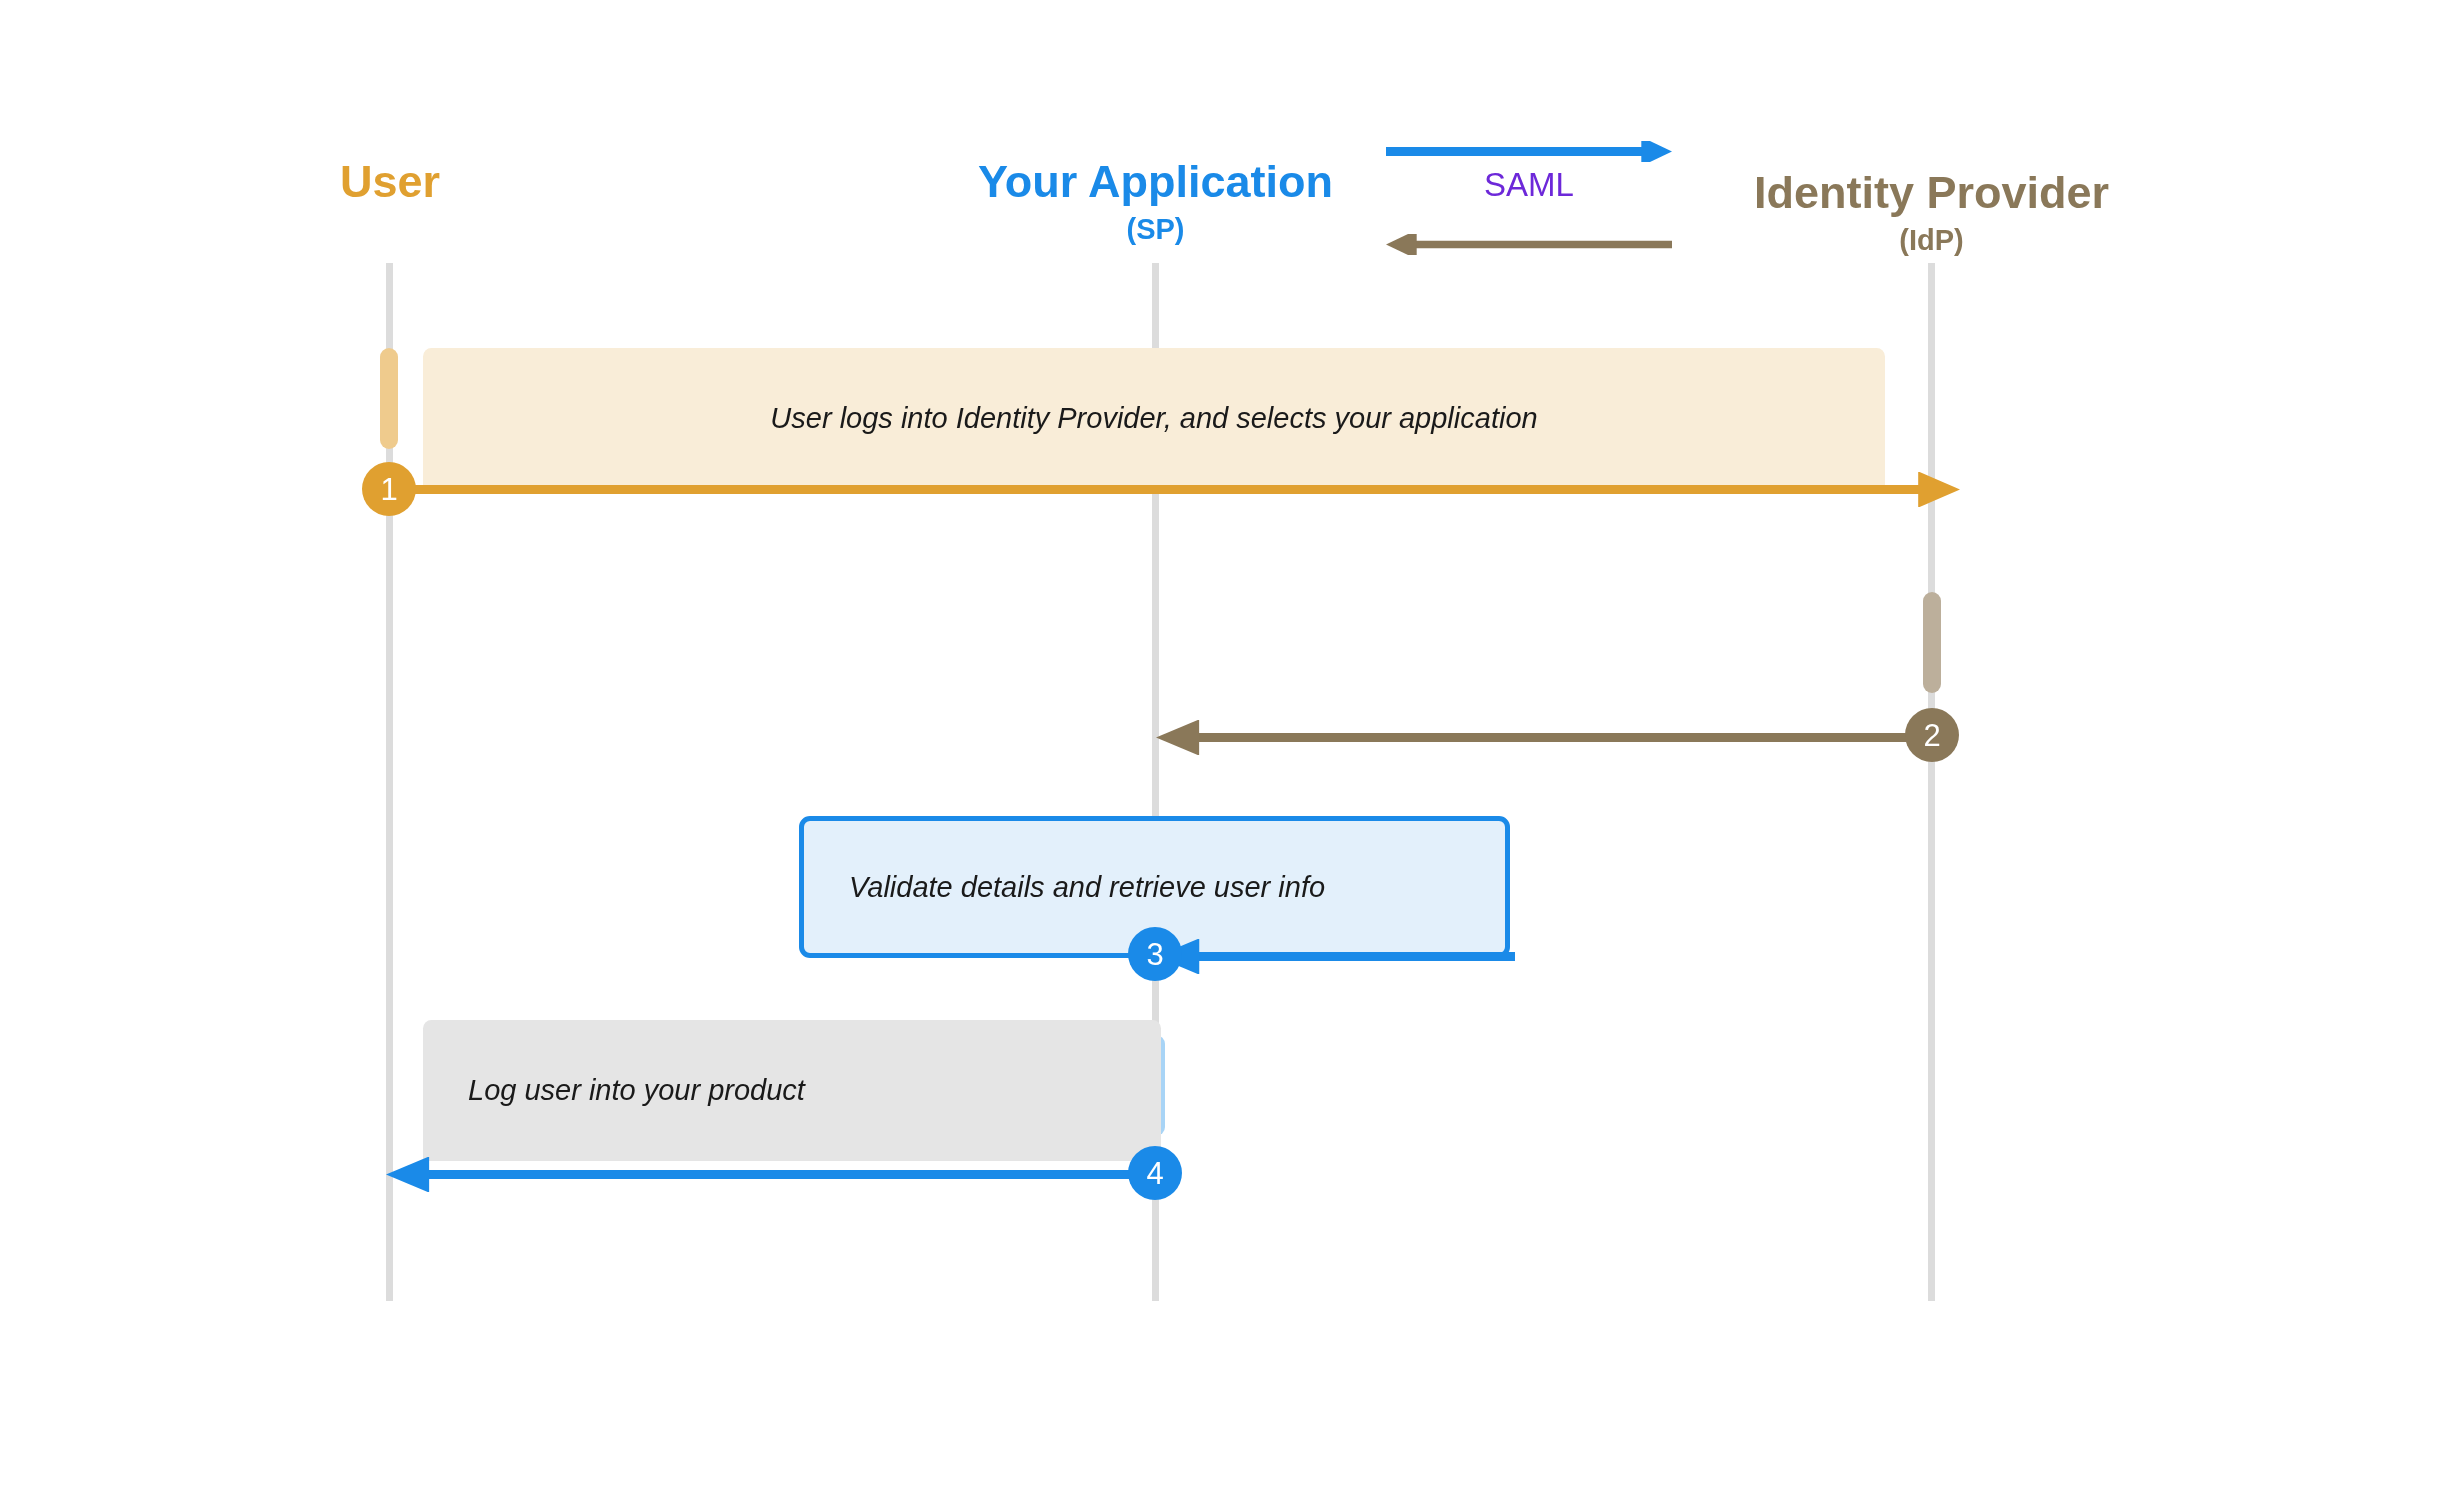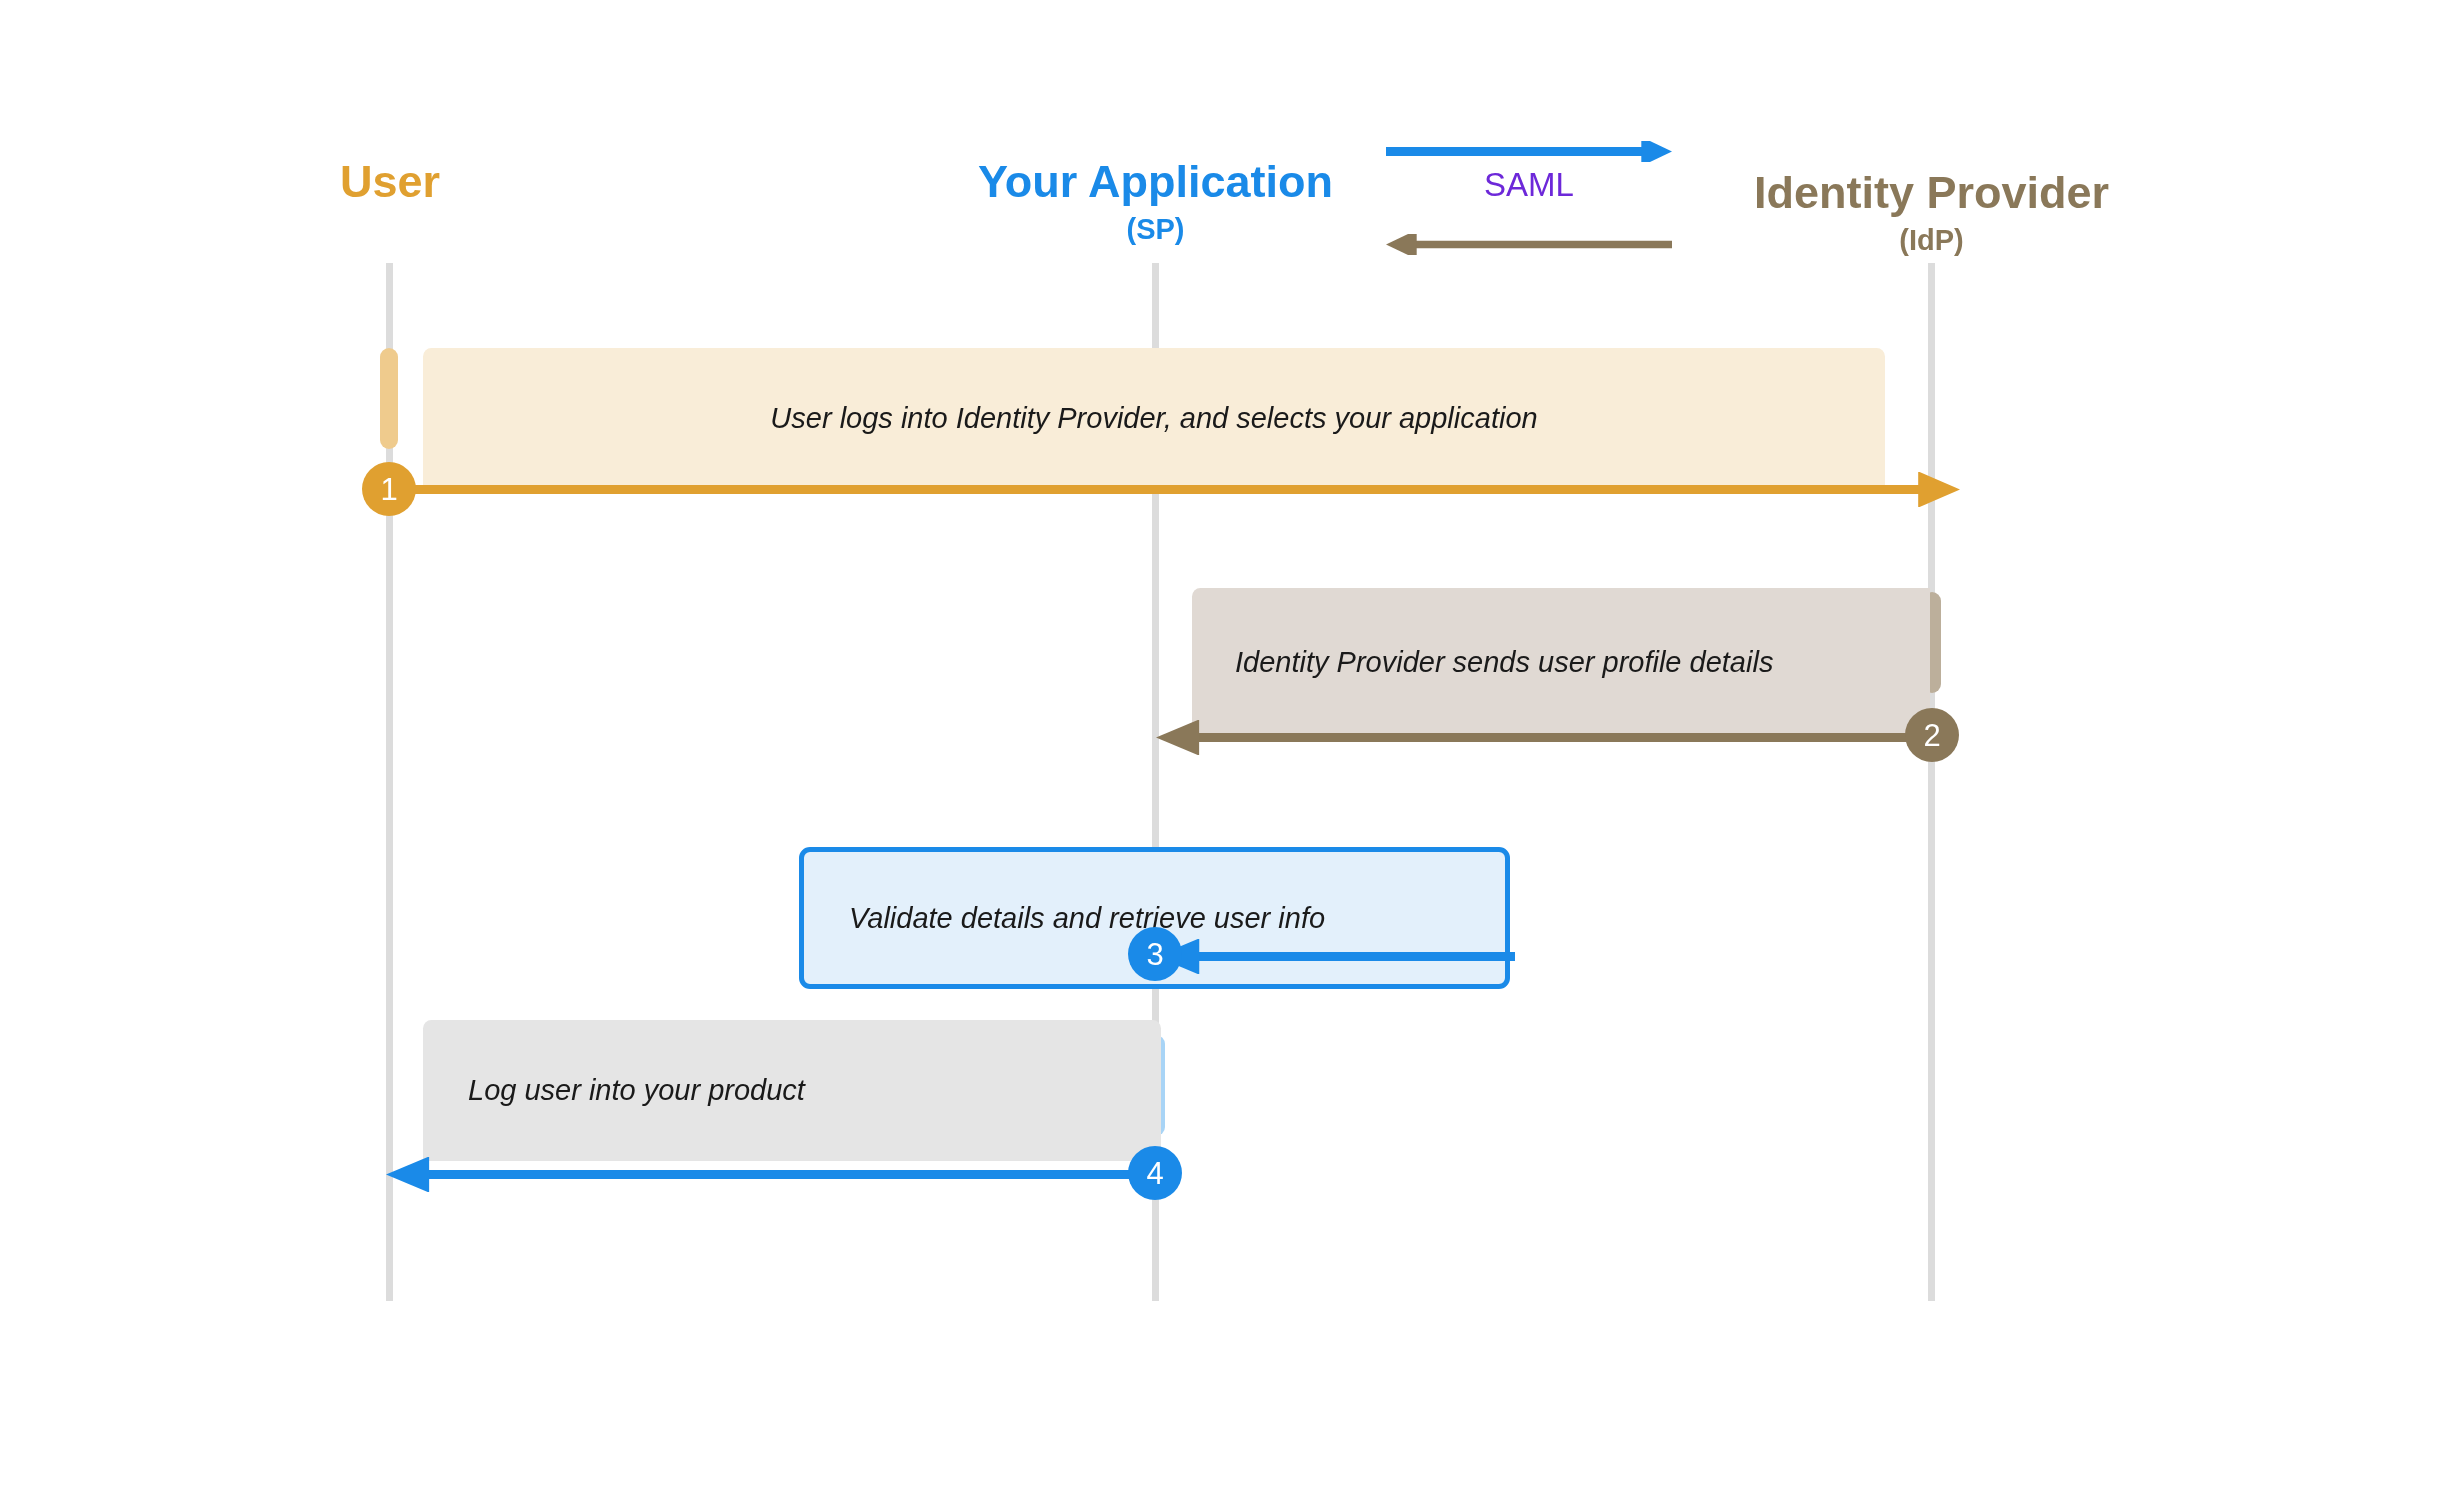--- a/index.html
+++ b/index.html
@@ -111,21 +111,20 @@
     padding-right: 28px;
   }
   .band-3 {
     left: 799px; top: 816px;
     width: 711px; height: 142px;
     background: #E3F0FB;
     border: 5.6px solid #1A8AE8;
     border-radius: 11px;
     padding-left: 45px;
     padding-right: 28px;
-    margin-top: 31px;
   }
   .band-4 {
     left: 423px; top: 1020px;
     width: 738px; height: 141px;
     background: #e5e5e5;
     border-radius: 8.4px 8.4px 0 0;
     padding-left: 45px;
     padding-right: 12px;
   }
 
@@ -202,23 +201,20 @@
     <svg width="1574" height="35" viewBox="0 0 2260 50">
       <line x1="0" y1="25" x2="2208" y2="25" stroke="#E0A030" stroke-width="13"></line>
       <polygon points="2260,25 2200,-1 2200,51" fill="#E0A030"></polygon>
     </svg>
   </div>
   <div class="badge badge-1">
     <span>1</span>
   </div>
 
   <div class="activation act-2"></div>
-  <div class="band band-2">
-    <span>Identity Provider sends user profile details</span>
-  </div>
   <div class="msg-arrow arrow-2">
     <svg width="776" height="35" viewBox="0 0 1115 50">
       <line x1="55" y1="25" x2="1115" y2="25" stroke="#8A7859" stroke-width="13"></line>
       <polygon points="0,25 62,-1 62,51" fill="#8A7859"></polygon>
     </svg>
   </div>
   <div class="badge badge-2">
     <span>2</span>
   </div>
 

